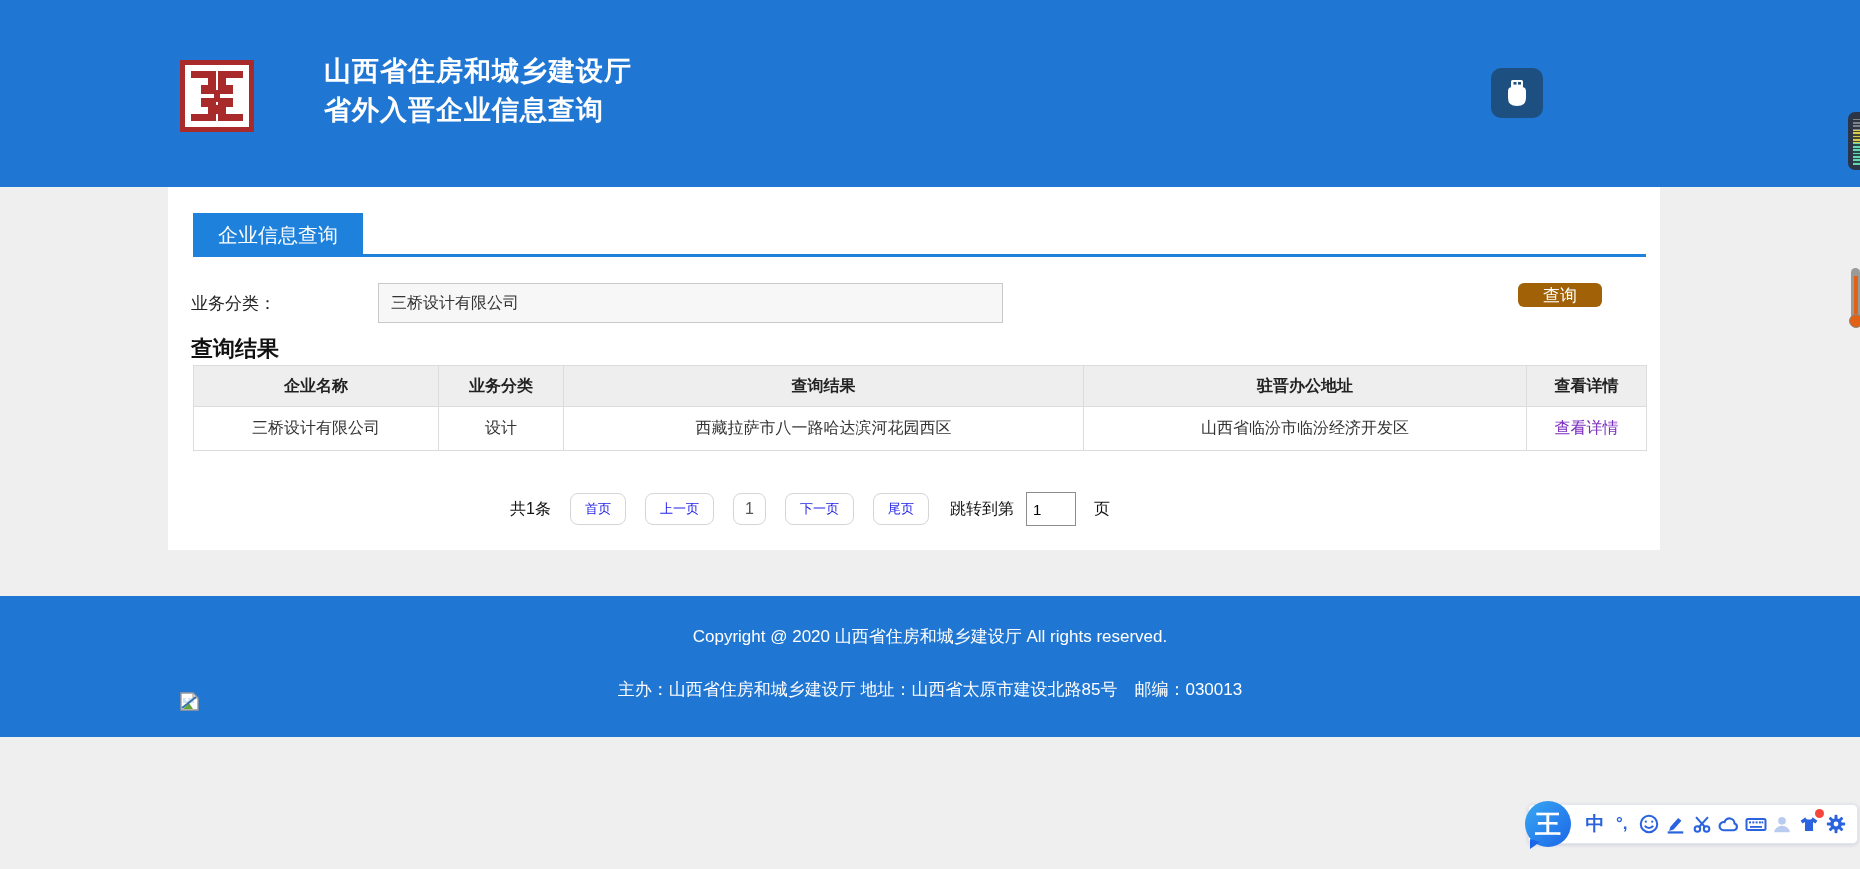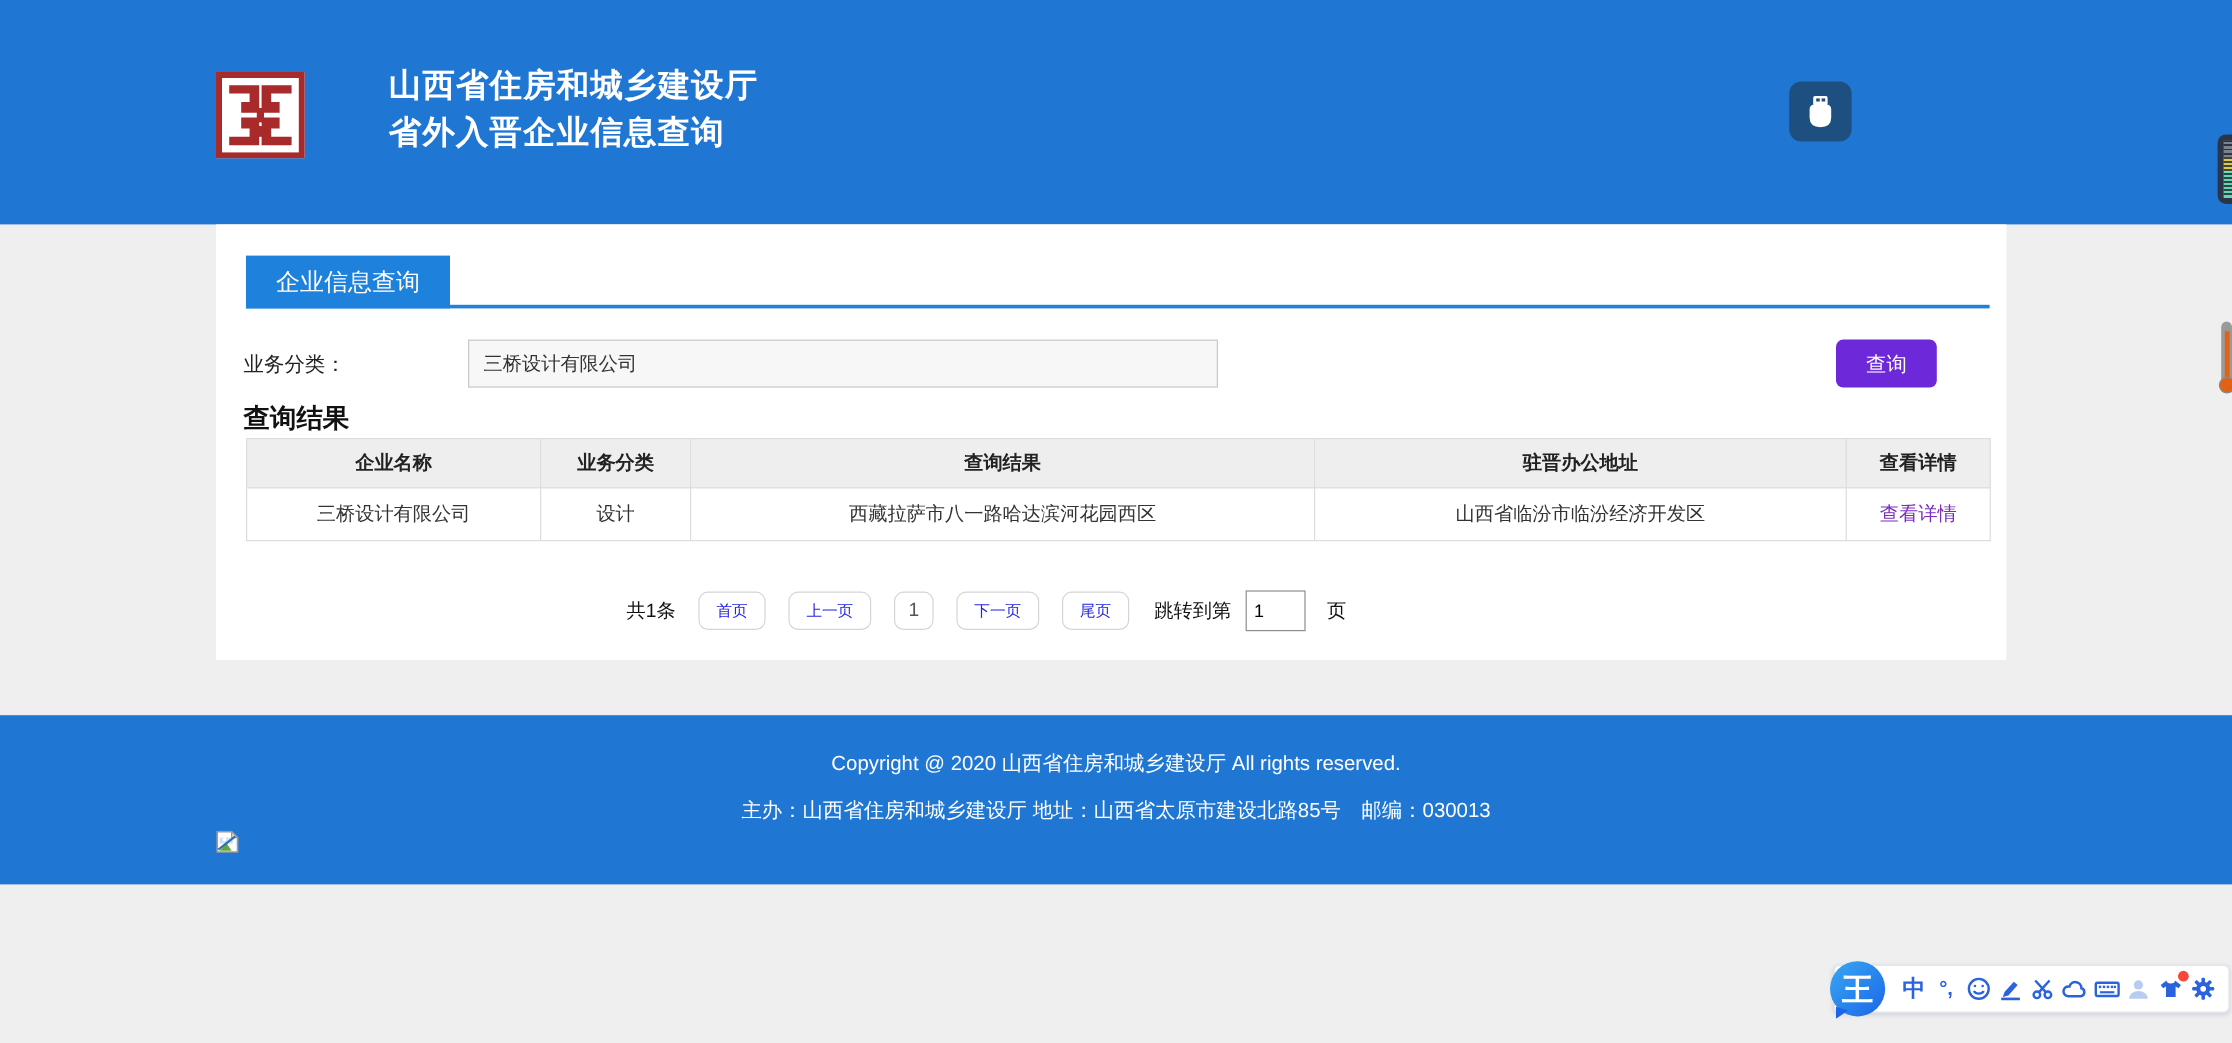--- a/index.html
+++ b/index.html
@@ -12,33 +12,33 @@
   }
   
   .site-header { position:absolute; left:0; top:0; width:1860px; height:187px; background:#2077d3; }
   .logo-box { position:absolute; left:180px; top:60px; width:74px; height:72px; }
   .site-titles { position:absolute; left:276px; top:52px; color:#fff; font-weight:bold;
                  font-size:27px; line-height:39px; letter-spacing:1px;margin-left:48px; }
   .plug-btn { position:absolute; left:1491px; top:68px; width:52px; height:50px;
               background:#1d5080; border-radius:10px; display:flex; align-items:center;
               justify-content:center; cursor:pointer; }
   
-  .card { position:absolute; left:180px; top:187px; width:1492px; height:363px; background:#fff; }
+  .card { position:absolute; left:168px; top:187px; width:1492px; height:363px; background:#fff; }
   .tabs { position:absolute; left:25px; top:26px; width:1453px; height:44px;
           border-bottom:3px solid #1e82dd; }
   .tab-active { position:absolute; left:0; top:0; width:170px; height:44px; background:#1e82dd;
                 color:#fff; font-size:20px; display:flex; align-items:center; justify-content:center;
                 cursor:pointer; }
   .form-label { position:absolute; left:23px; top:96px; height:40px; display:flex;
                 align-items:center; font-size:17px; color:#222; }
   .search-input { position:absolute; left:210px; top:96px; width:625px; height:40px;
                   background:#f7f7f7; border:1px solid #c9c9c9; padding:0 12px; font-size:16px;
                   color:#333; font-family:inherit; }
-  .query-btn { position:absolute; left:1350px; top:96px; width:84px; height:40px;
-               background:#6d28d9; color:#fff; border:none; border-radius:6px; font-size:17px;
+  .query-btn { position:absolute; left:1350px; top:96px; width:84px; height:24px;
+               background:#a16207; color:#fff; border:none; border-radius:6px; font-size:17px;
                font-family:inherit; cursor:pointer; }
   .results-heading { position:absolute; left:23px; top:147px; font-size:22px; font-weight:bold; color:#111; }
   
   table.results { position:absolute; left:25px; top:178px; width:1453px; border-collapse:collapse;
                   font-size:16px; table-layout:fixed; }
   table.results th { background:#eee; font-weight:bold; height:41px; border:1px solid #dcdcdc; color:#222;font-family:Liberation Serif, serif; }
   table.results td { background:#fff; height:44px; border:1px solid #dcdcdc; text-align:center; color:#333; }
   a.detail-link { color:#7b2cbf; text-decoration:none; cursor:pointer; }
   
   .pagination { position:absolute; left:0; top:305px; width:1284px; display:flex;
@@ -46,21 +46,21 @@
   .page-btn { border:1px solid #d5d5d5; border-radius:8px; background:#fff; color:#2222e6;
               font-size:13px; padding:6px 14px; font-family:inherit; cursor:pointer; }
   .page-current { border:1px solid #d5d5d5; border-radius:8px; background:#fff; color:#555;
                   font-size:16px; padding:6px 11px; }
   .jump-input { width:50px; height:34px; border:1px solid #8d8d8d; font-size:15px; padding:0 6px;
                 font-family:inherit; }
   
   .site-footer { position:absolute; left:0; top:596px; width:1860px; height:141px;
                  background:#2077d3; color:#fff; text-align:center; }
   .footer-line1 { padding-top:29px; font-size:17px; }
-  .footer-line2 { margin-top:16px; font-size:17px; }
+  .footer-line2 { margin-top:30px; font-size:17px; }
   .broken-img { position:absolute; left:180px; top:96px; width:20px; height:19px; }
   
   .gauge-widget { position:absolute; left:1848px; top:112px; width:16px; height:58px;
                   background:#2b3547; border-radius:7px 0 0 7px; padding:5px 0 5px 5px; }
   .gauge-strips { width:100%; height:100%;
      background-image:repeating-linear-gradient(to bottom, rgba(20,26,36,.75) 0 1.6px, transparent 1.6px 3.4px),
                       linear-gradient(to bottom,#7d838c 0 28%,#d8ca4e 28% 55%,#66d6b2 55% 100%); }
   .thermo-widget { position:absolute; left:1849px; top:268px; width:14px; height:64px; }
   .thermo-stem { position:absolute; left:2px; top:0; width:9px; height:50px; background:#9a9a9a;
                  border-radius:5px 5px 0 0; }

